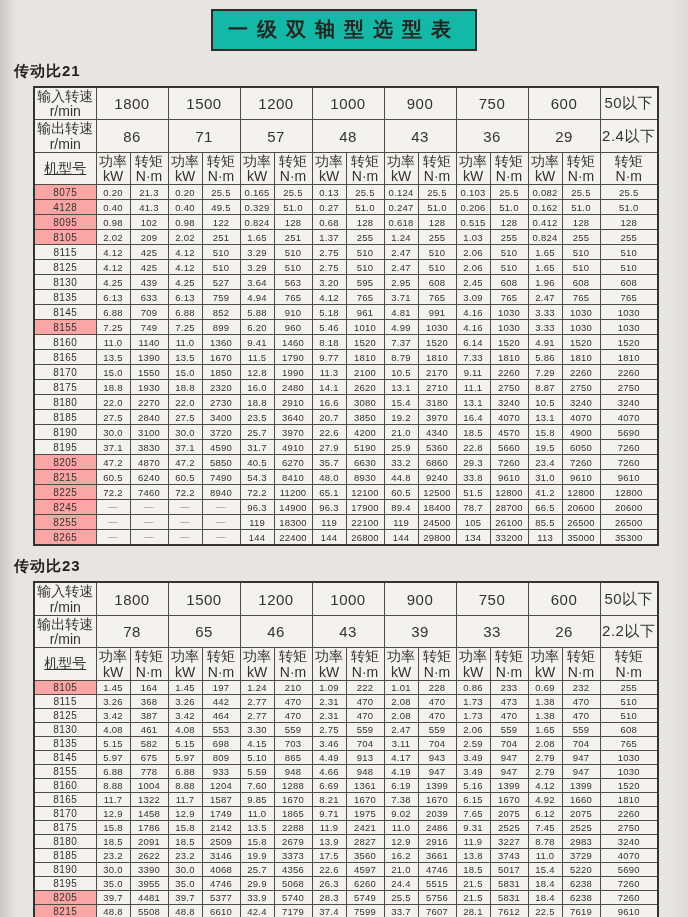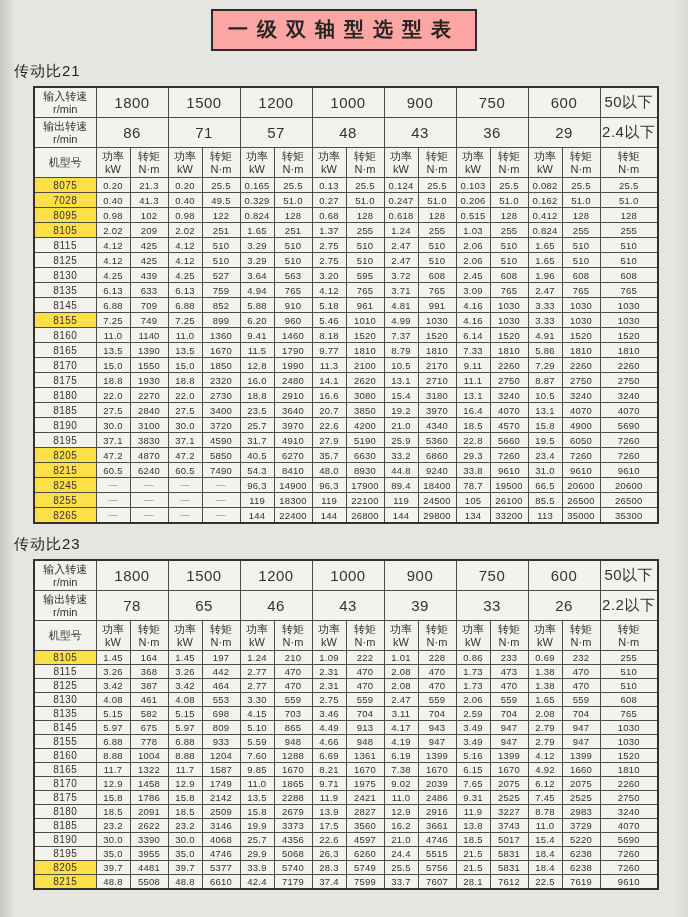--- a/index.html
+++ b/index.html
@@ -4,43 +4,43 @@
 <style>
   html,body{margin:0;padding:0;}
   body{
     width:688px;height:917px;overflow:hidden;position:relative;
     background:linear-gradient(90deg,#c7c6c1 0px,#e6e5e1 16px,#e6e5e1 672px,#dcdbd6 688px);
     font-family:"Liberation Sans","DejaVu Sans",sans-serif;
     color:#2e2e2a;
     -webkit-font-smoothing:antialiased;
   }
   .title-box{
-    width:262px;margin:9px auto 0;border:2px solid #2b2b27;background:#fca5a5;
+    width:262px;margin:9px auto 0;border:2px solid #2b2b27;background:#14b8a6;
     text-align:center;padding:5px 0 6px;
   }
   .title-box span{font-size:20px;font-weight:bold;letter-spacing:9px;color:#242420;}
   .section-label{
-    font-size:15px;font-weight:normal;color:#1f1f1b;margin:11px 0 5px 14px;letter-spacing:1px;
+    font-size:15px;font-weight:bold;color:#1f1f1b;margin:11px 0 5px 14px;letter-spacing:1px;
   }
   table.sel-table{
     margin-left:33px;border-collapse:collapse;table-layout:fixed;
     background:#f3f2ee;border:2px solid #33332e;
   }
   .sel-table th,.sel-table td{
     border:1px solid #4d4d46;text-align:center;vertical-align:middle;
     padding:0;font-weight:normal;color:#33332e;
   }
   .hd-label{height:29px;}
-  .hd-l1{font-size:11px;line-height:1.15;}
-  .hd-l2{font-size:11px;line-height:1.1;}
+  .hd-l1{font-size:14px;line-height:1.15;}
+  .hd-l2{font-size:14px;line-height:1.1;}
   .hd-speed{font-size:15px;height:29px;letter-spacing:0.5px;}
   .hd-sub{height:29px;}
-  .hd-model{font-size:11px;}
+  .hd-model{font-size:14px;text-decoration:underline;}
   td.model{font-size:10px;letter-spacing:0.5px;}
-  td.model.shaded{background:#fde047;}
+  td.model.shaded{background:#fca5a5;}
   td.val{font-size:9.5px;letter-spacing:0.2px;}
   .t1 tbody td{height:14px;}
   .t2 tbody td{height:13px;}
   td.dash{color:#8f8f89;font-size:9px;}
 </style>
 </head>
 <body>
 
 <div class="title-box">
   <span>一级双轴型选型表</span>
@@ -173,21 +173,21 @@
           <td class="val">25.5</td>
           <td class="val">0.124</td>
           <td class="val">25.5</td>
           <td class="val">0.103</td>
           <td class="val">25.5</td>
           <td class="val">0.082</td>
           <td class="val">25.5</td>
           <td class="val">25.5</td>
         </tr>
         <tr>
-          <td class="model shaded">7028</td>
+          <td class="model shaded">4128</td>
           <td class="val">0.40</td>
           <td class="val">41.3</td>
           <td class="val">0.40</td>
           <td class="val">49.5</td>
           <td class="val">0.329</td>
           <td class="val">51.0</td>
           <td class="val">0.27</td>
           <td class="val">51.0</td>
           <td class="val">0.247</td>
           <td class="val">51.0</td>
@@ -272,21 +272,21 @@
         <tr>
           <td class="model">8130</td>
           <td class="val">4.25</td>
           <td class="val">439</td>
           <td class="val">4.25</td>
           <td class="val">527</td>
           <td class="val">3.64</td>
           <td class="val">563</td>
           <td class="val">3.20</td>
           <td class="val">595</td>
-          <td class="val">3.72</td>
+          <td class="val">2.95</td>
           <td class="val">608</td>
           <td class="val">2.45</td>
           <td class="val">608</td>
           <td class="val">1.96</td>
           <td class="val">608</td>
           <td class="val">608</td>
         </tr>
         <tr>
           <td class="model">8135</td>
           <td class="val">6.13</td>
@@ -515,33 +515,51 @@
           <td class="val">8930</td>
           <td class="val">44.8</td>
           <td class="val">9240</td>
           <td class="val">33.8</td>
           <td class="val">9610</td>
           <td class="val">31.0</td>
           <td class="val">9610</td>
           <td class="val">9610</td>
         </tr>
         <tr>
+          <td class="model shaded">8225</td>
+          <td class="val">72.2</td>
+          <td class="val">7460</td>
+          <td class="val">72.2</td>
+          <td class="val">8940</td>
+          <td class="val">72.2</td>
+          <td class="val">11200</td>
+          <td class="val">65.1</td>
+          <td class="val">12100</td>
+          <td class="val">60.5</td>
+          <td class="val">12500</td>
+          <td class="val">51.5</td>
+          <td class="val">12800</td>
+          <td class="val">41.2</td>
+          <td class="val">12800</td>
+          <td class="val">12800</td>
+        </tr>
+        <tr>
           <td class="model shaded">8245</td>
           <td class="val dash">—</td>
           <td class="val dash">—</td>
           <td class="val dash">—</td>
           <td class="val dash">—</td>
           <td class="val">96.3</td>
           <td class="val">14900</td>
           <td class="val">96.3</td>
           <td class="val">17900</td>
           <td class="val">89.4</td>
           <td class="val">18400</td>
           <td class="val">78.7</td>
-          <td class="val">19500</td>
+          <td class="val">28700</td>
           <td class="val">66.5</td>
           <td class="val">20600</td>
           <td class="val">20600</td>
         </tr>
         <tr>
           <td class="model shaded">8255</td>
           <td class="val dash">—</td>
           <td class="val dash">—</td>
           <td class="val dash">—</td>
           <td class="val dash">—</td>

